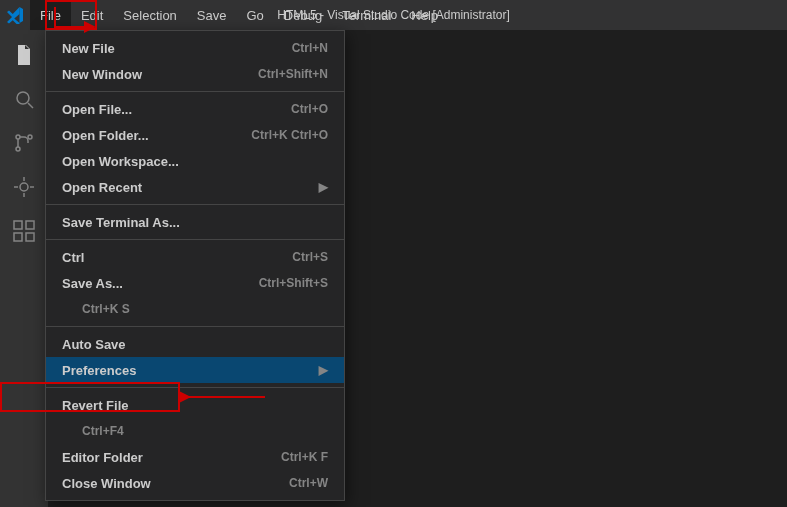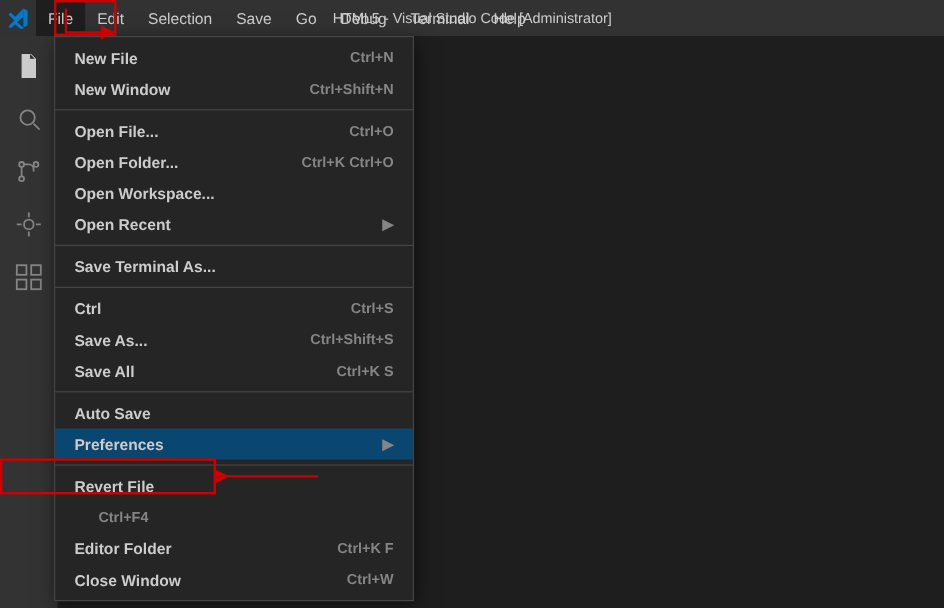--- a/index.html
+++ b/index.html
@@ -298,21 +298,20 @@
     <div class="menu-section">
       <div class="dropdown-item">
         <span class="item-label">Ctrl</span>
         <span class="item-shortcut">Ctrl+S</span>
       </div>
       <div class="dropdown-item">
         <span class="item-label">Save As...</span>
         <span class="item-shortcut">Ctrl+Shift+S</span>
       </div>
       <div class="dropdown-item">
-        <span class="item-label">Save All</span>
         <span class="item-shortcut">Ctrl+K S</span>
       </div>
     </div>
 
     <div class="menu-section">
       <div class="dropdown-item">
         <span class="item-label">Auto Save</span>
       </div>
       <div class="dropdown-item highlighted">
         <span class="item-label">Preferences</span>

